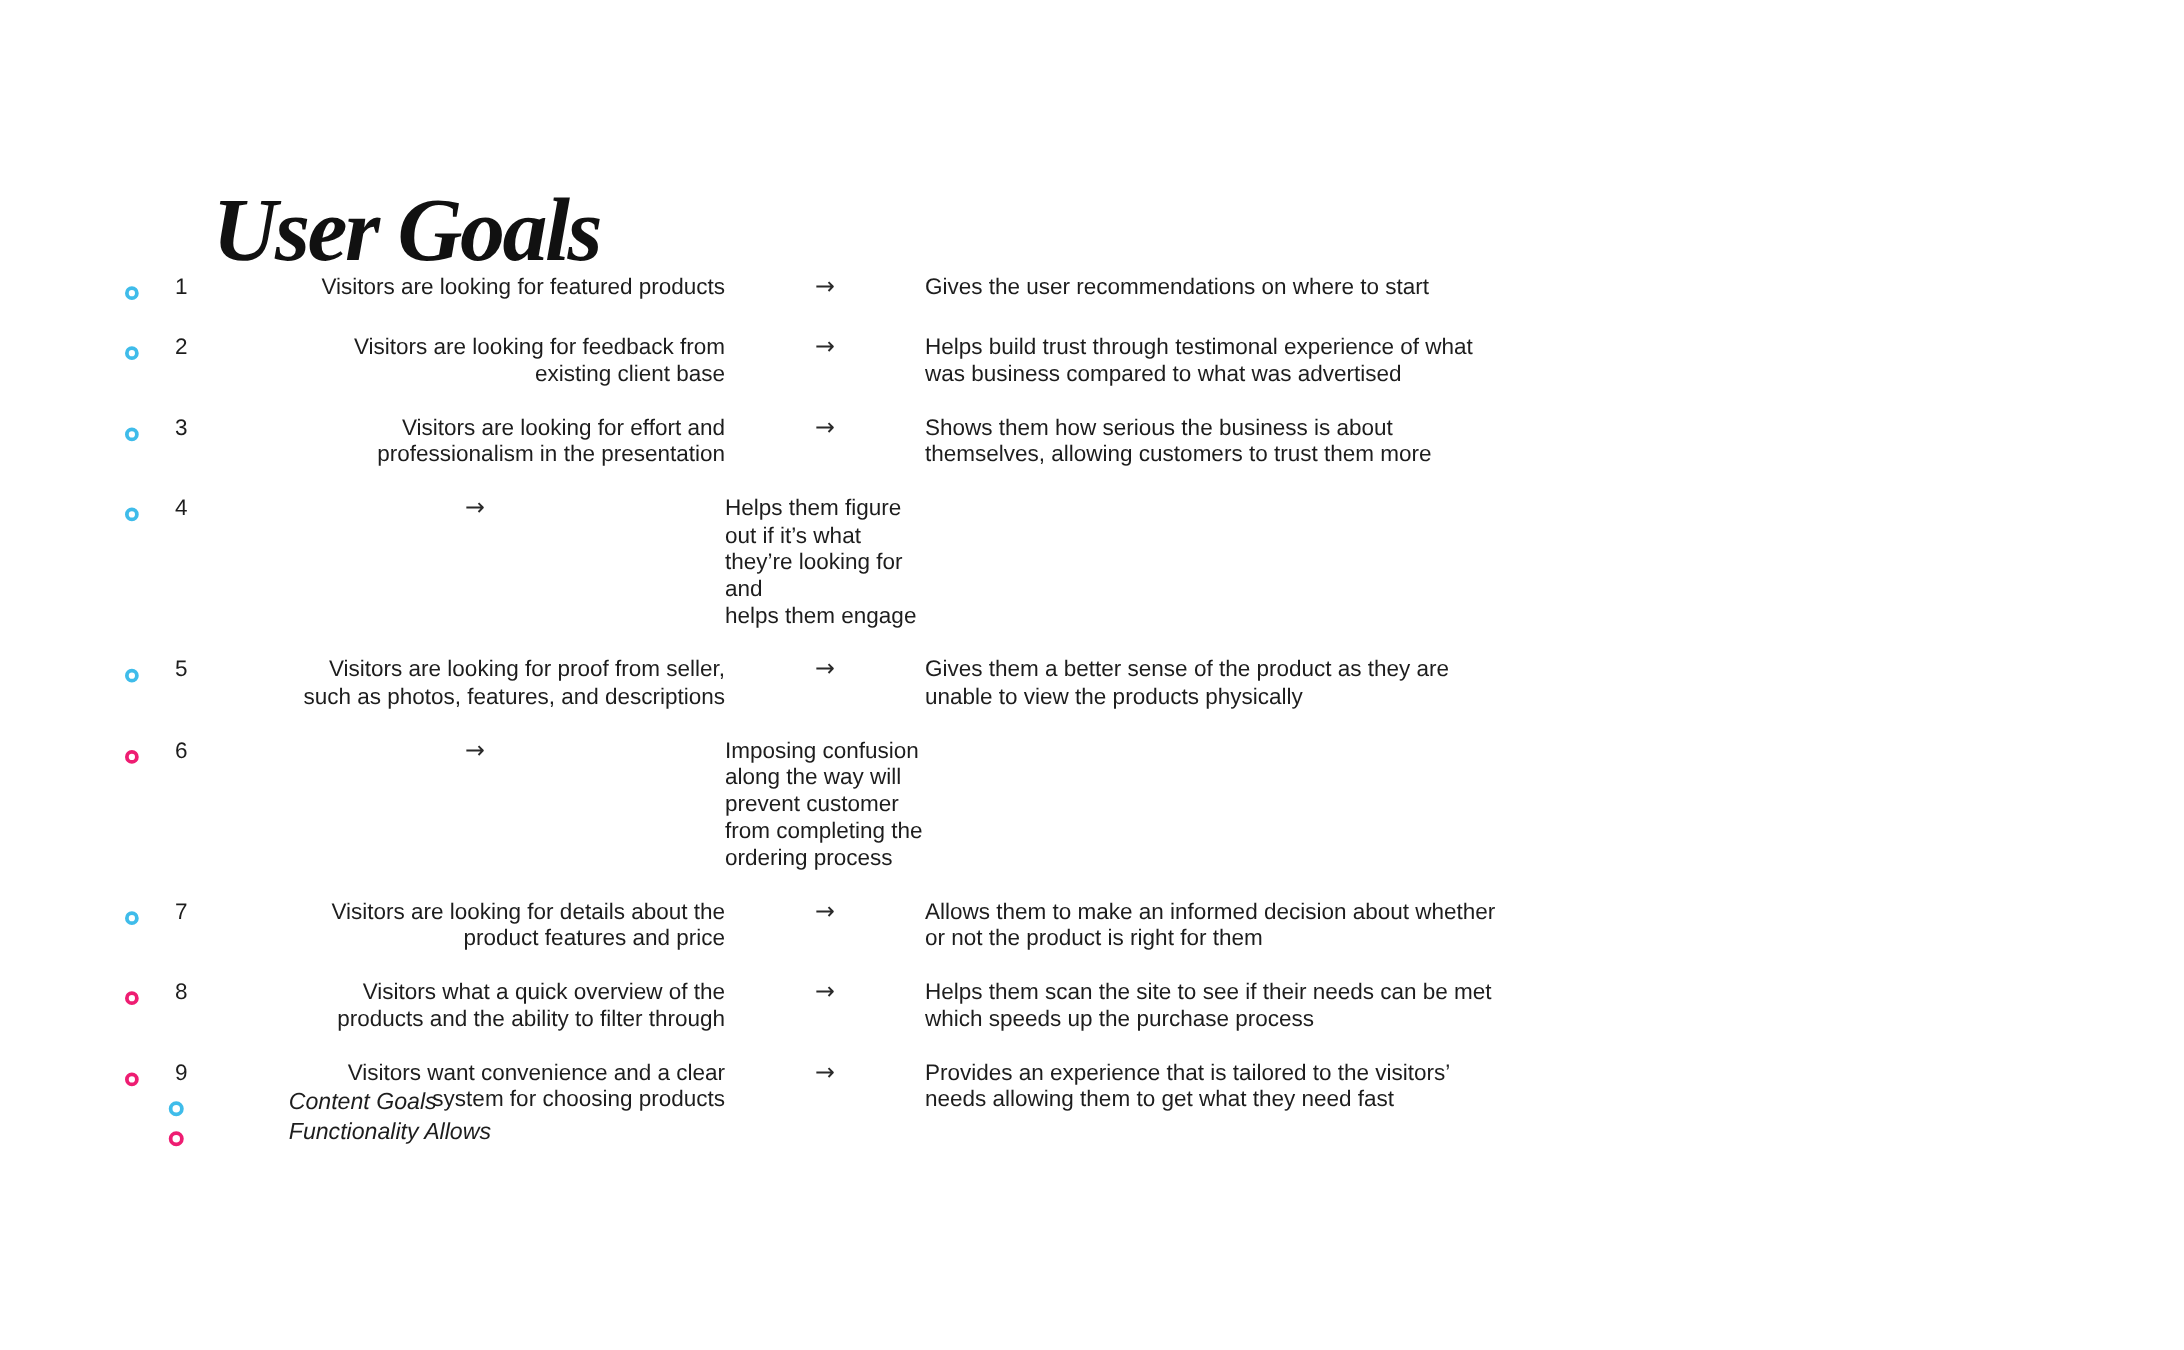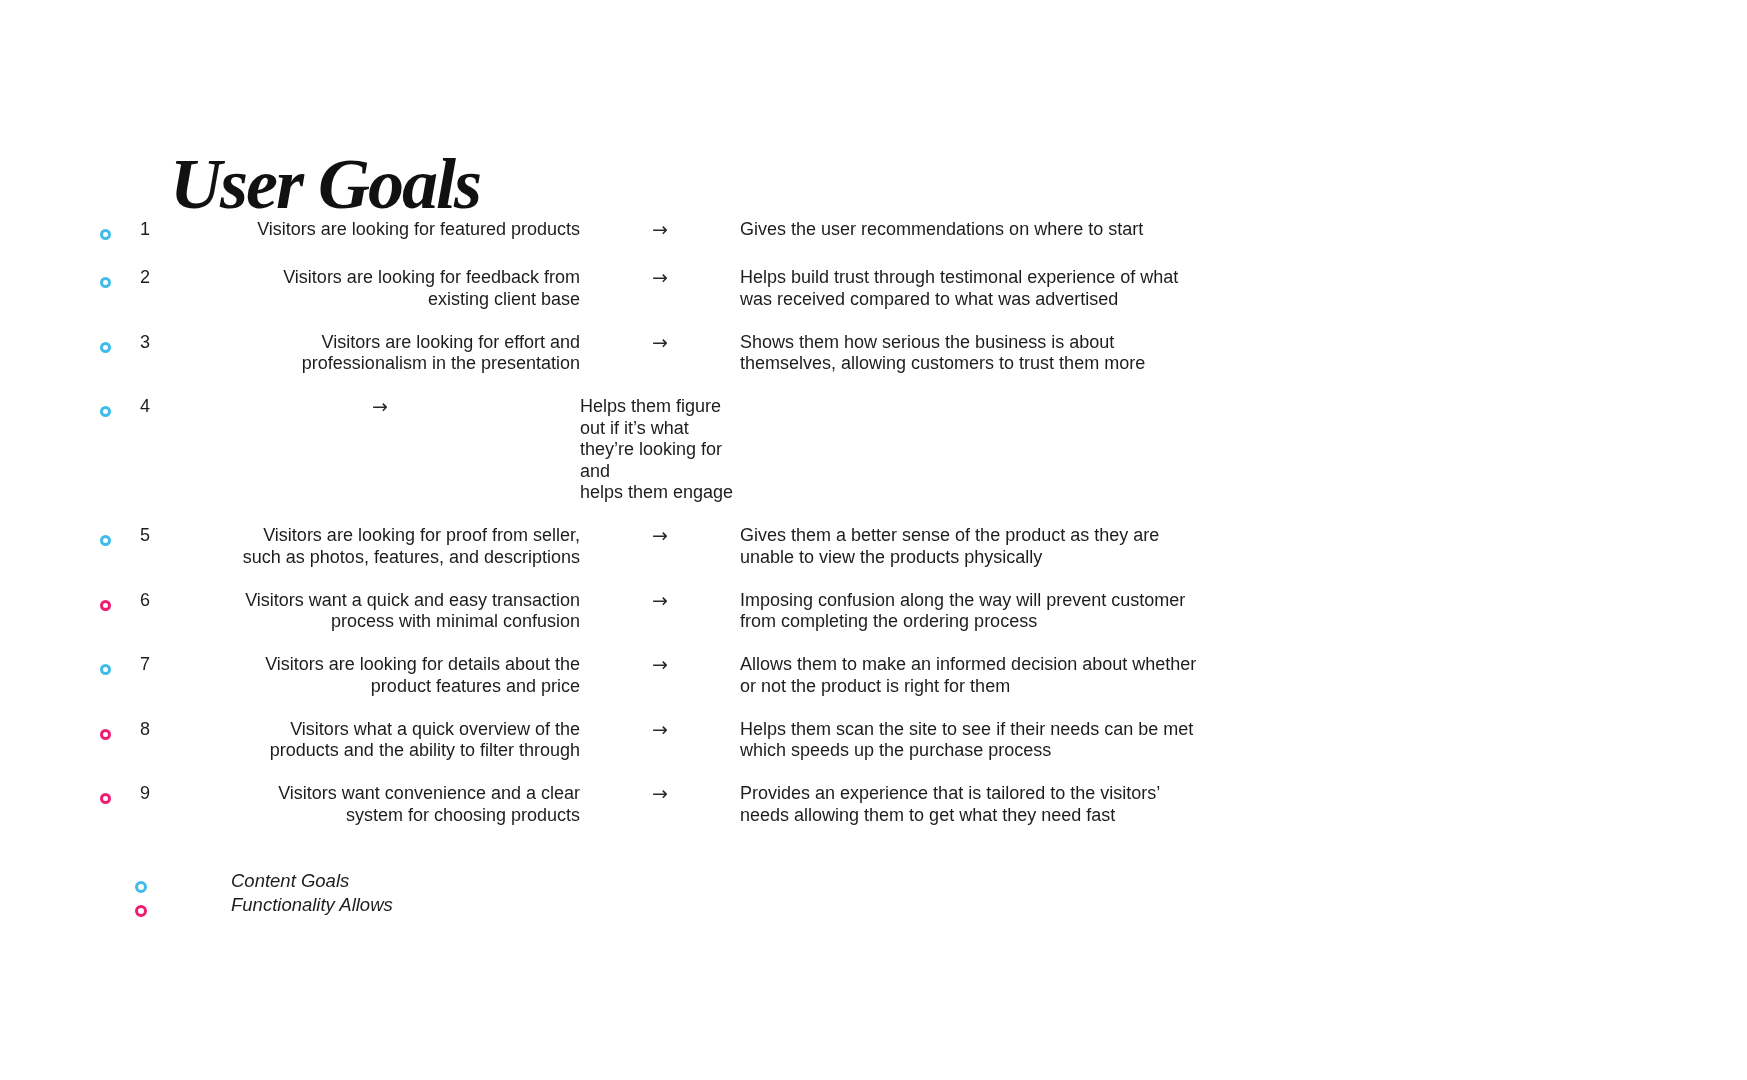--- a/index.html
+++ b/index.html
@@ -127,21 +127,21 @@
 
     <div class="row">
       <span class="bcell"><span class="bullet" data-type="content"></span></span>
       <span class="num">2</span>
       <span class="goal">Visitors are looking for feedback from
 existing client base</span>
       <span class="acell">
           <span class="arrow">→</span>
         </span>
       <span class="result">Helps build trust through testimonal experience of what
-was received compared to what was advertised</span>
+was business compared to what was advertised</span>
     </div>
 
     <div class="row">
       <span class="bcell"><span class="bullet" data-type="content"></span></span>
       <span class="num">3</span>
       <span class="goal">Visitors are looking for effort and
 professionalism in the presentation</span>
       <span class="acell">
           <span class="arrow">→</span>
         </span>
@@ -167,22 +167,20 @@
       <span class="acell">
           <span class="arrow">→</span>
         </span>
       <span class="result">Gives them a better sense of the product as they are
 unable to view the products physically</span>
     </div>
 
     <div class="row">
       <span class="bcell"><span class="bullet" data-type="functionality"></span></span>
       <span class="num">6</span>
-      <span class="goal">Visitors want a quick and easy transaction
-process with minimal confusion</span>
       <span class="acell">
           <span class="arrow">→</span>
         </span>
       <span class="result">Imposing confusion along the way will prevent customer
 from completing the ordering process</span>
     </div>
 
     <div class="row">
       <span class="bcell"><span class="bullet" data-type="content"></span></span>
       <span class="num">7</span>

